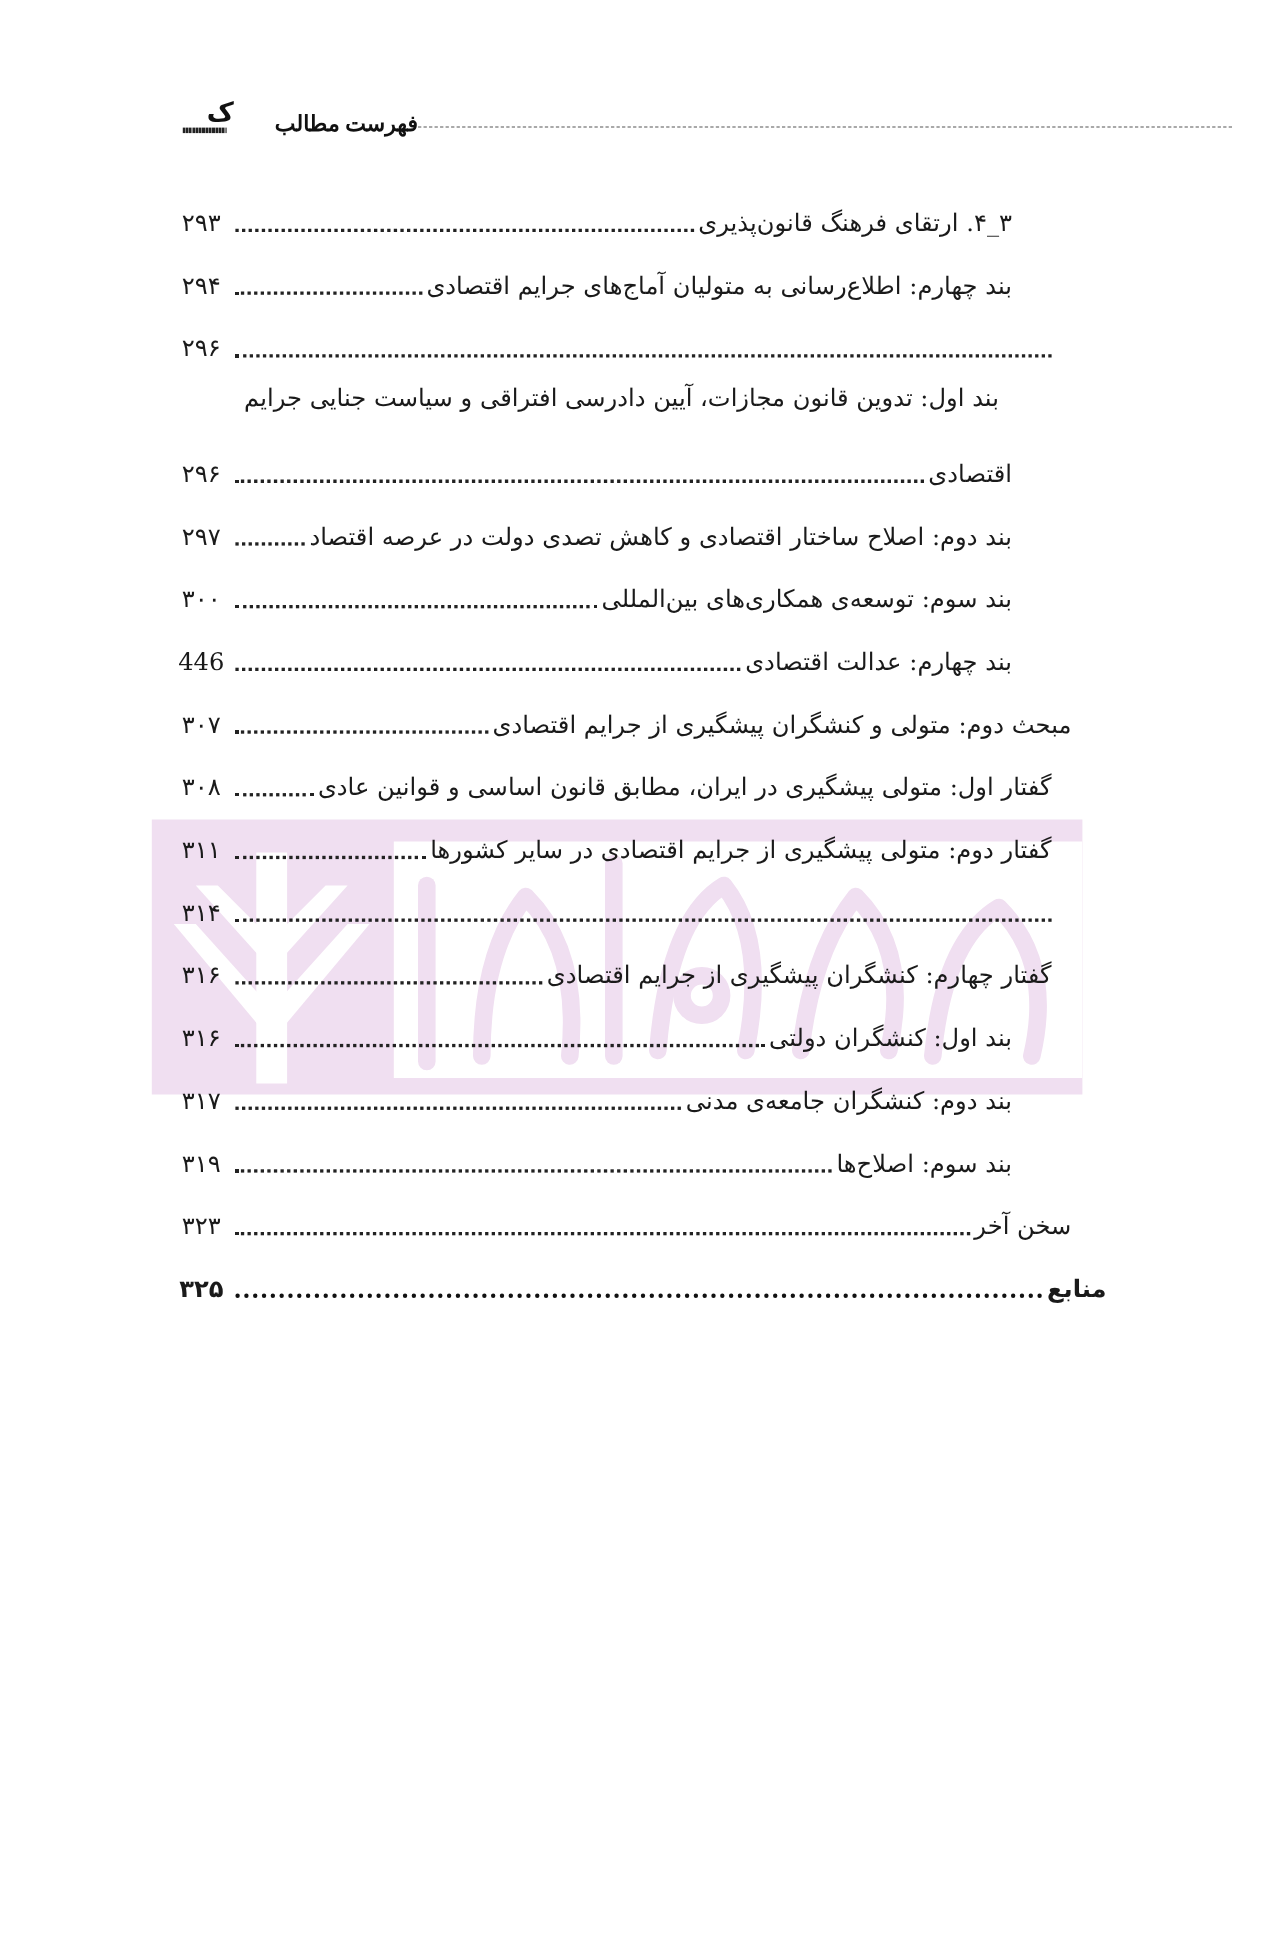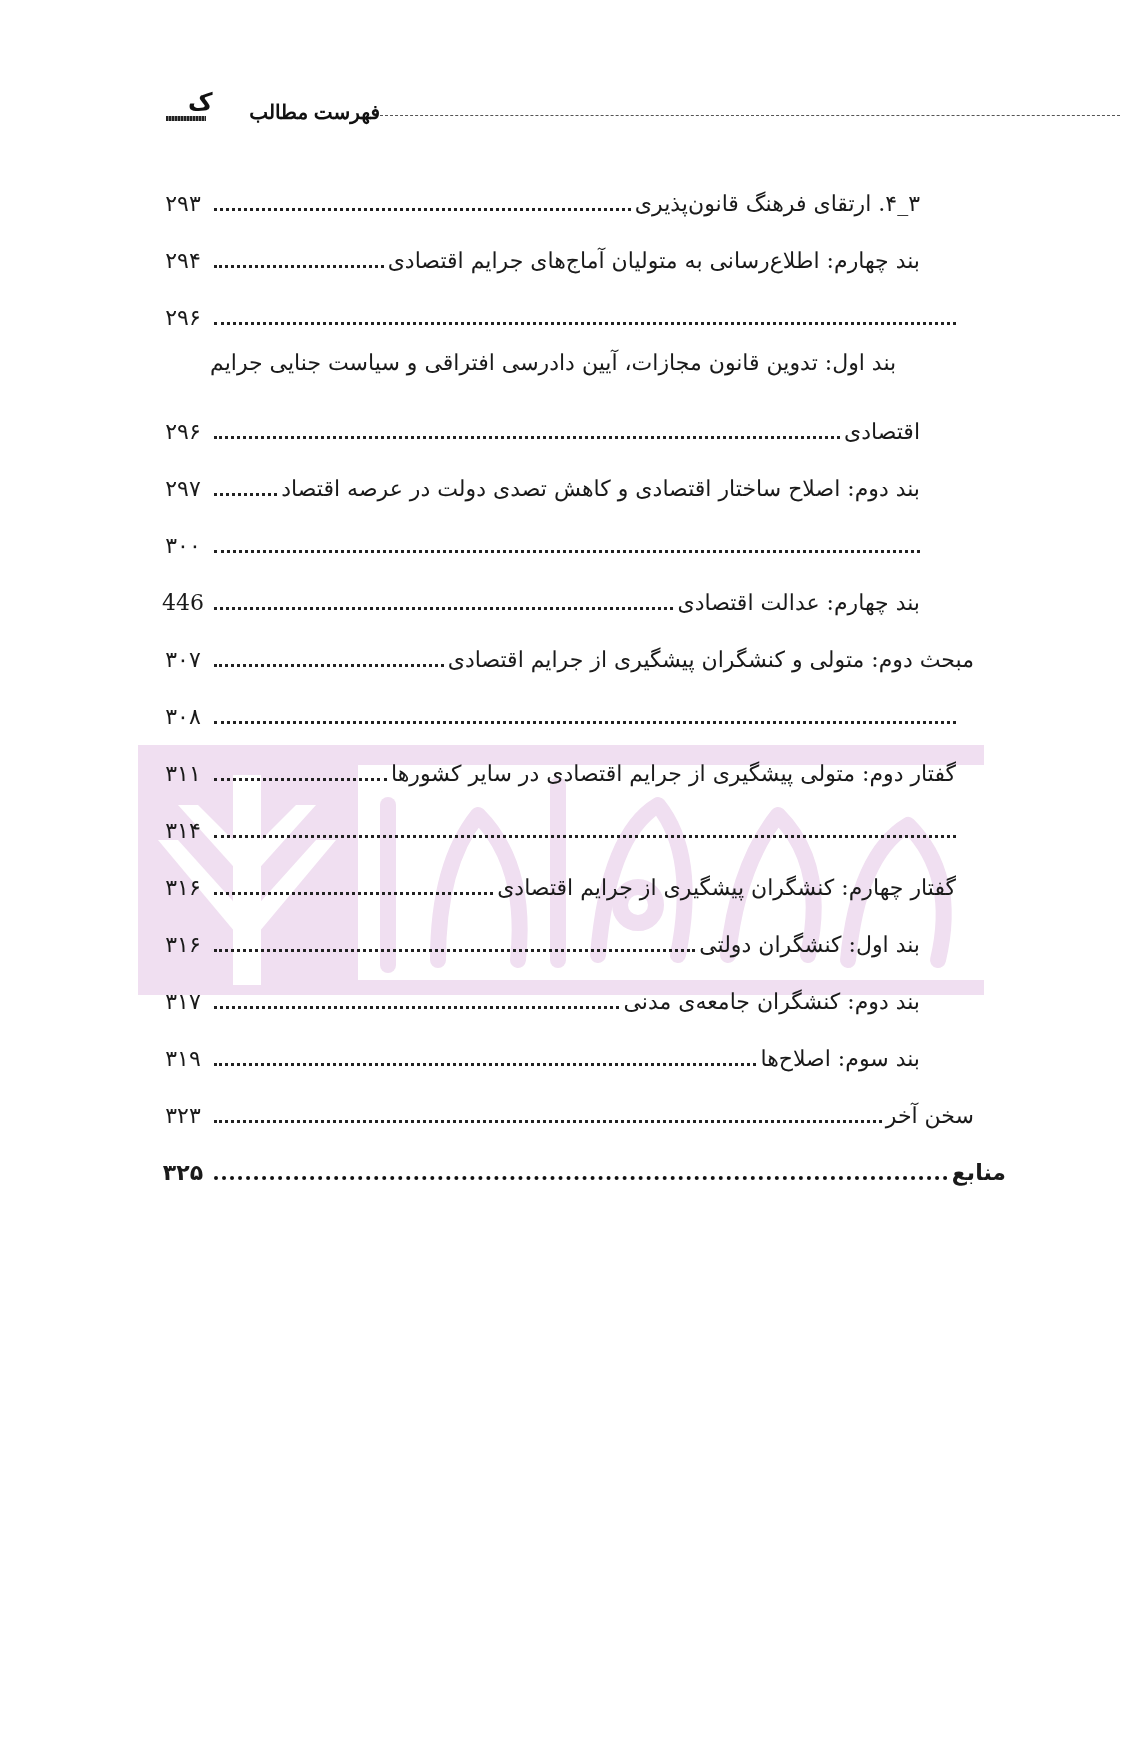--- a/index.html
+++ b/index.html
@@ -27,21 +27,21 @@
     top: 96px;
     left: 160px;
     width: 960px;
     height: 34px;
     direction: rtl;
   }
   .header-title {
     position: absolute;
     right: 740px;
     top: 4px;
-    font-family: Liberation Sans, sans-serif;
+    font-family: Liberation Serif, serif;
     font-weight: bold;
     font-size: 20px;
     color: #111;
     white-space: nowrap;
   }
   .header-rule {
     position: absolute;
     left: 220px;
     right: 0;
     top: 19px;
@@ -116,21 +116,21 @@
   .toc-row.bold { font-weight: bold; font-family: "DejaVu Sans", "Liberation Sans", sans-serif; }
   .toc-row.bold .toc-dots { border-bottom: 4px dotted #111; }
   .toc-cont {
     position: absolute;
     left: 210px;
     height: 40px;
     direction: rtl;
     font-size: 22px;
     line-height: 28px;
     white-space: nowrap;
-    text-align: left;
+    text-align: center;
   }
 </style>
 </head>
 <body>
 
 <div class="page">
 
   <div class="header">
     <div class="header-rule"></div>
     <div class="header-title">فهرست مطالب</div>
@@ -189,37 +189,39 @@
       <span class="toc-page">۲۹۶</span>
     </div>
 
     <div class="toc-row" style="top:463px; right:226px; left:160px;">
       <span class="toc-title">بند دوم: اصلاح ساختار اقتصادی و کاهش تصدی دولت در عرصه اقتصاد</span>
       <span class="toc-dots"></span>
       <span class="toc-page">۲۹۷</span>
     </div>
 
     <div class="toc-row" style="top:520px; right:226px; left:160px;">
+      <span class="toc-title">بند سوم: توسعه‌ی همکاری‌های بین‌المللی</span>
       <span class="toc-dots"></span>
       <span class="toc-page">۳۰۰</span>
     </div>
 
     <div class="toc-row" style="top:577px; right:226px; left:160px;">
       <span class="toc-title">بند چهارم: عدالت اقتصادی</span>
       <span class="toc-dots"></span>
       <span class="toc-page">446</span>
     </div>
 
     <div class="toc-row" style="top:634px; right:172px; left:160px;">
       <span class="toc-title">مبحث دوم: متولی و کنشگران پیشگیری از جرایم اقتصادی</span>
       <span class="toc-dots"></span>
       <span class="toc-page">۳۰۷</span>
     </div>
 
     <div class="toc-row" style="top:691px; right:190px; left:160px;">
+      <span class="toc-title">گفتار اول: متولی پیشگیری در ایران، مطابق قانون اساسی و قوانین عادی</span>
       <span class="toc-dots"></span>
       <span class="toc-page">۳۰۸</span>
     </div>
 
     <div class="toc-row" style="top:748px; right:190px; left:160px;">
       <span class="toc-title">گفتار دوم: متولی پیشگیری از جرایم اقتصادی در سایر کشورها</span>
       <span class="toc-dots"></span>
       <span class="toc-page">۳۱۱</span>
     </div>
 

